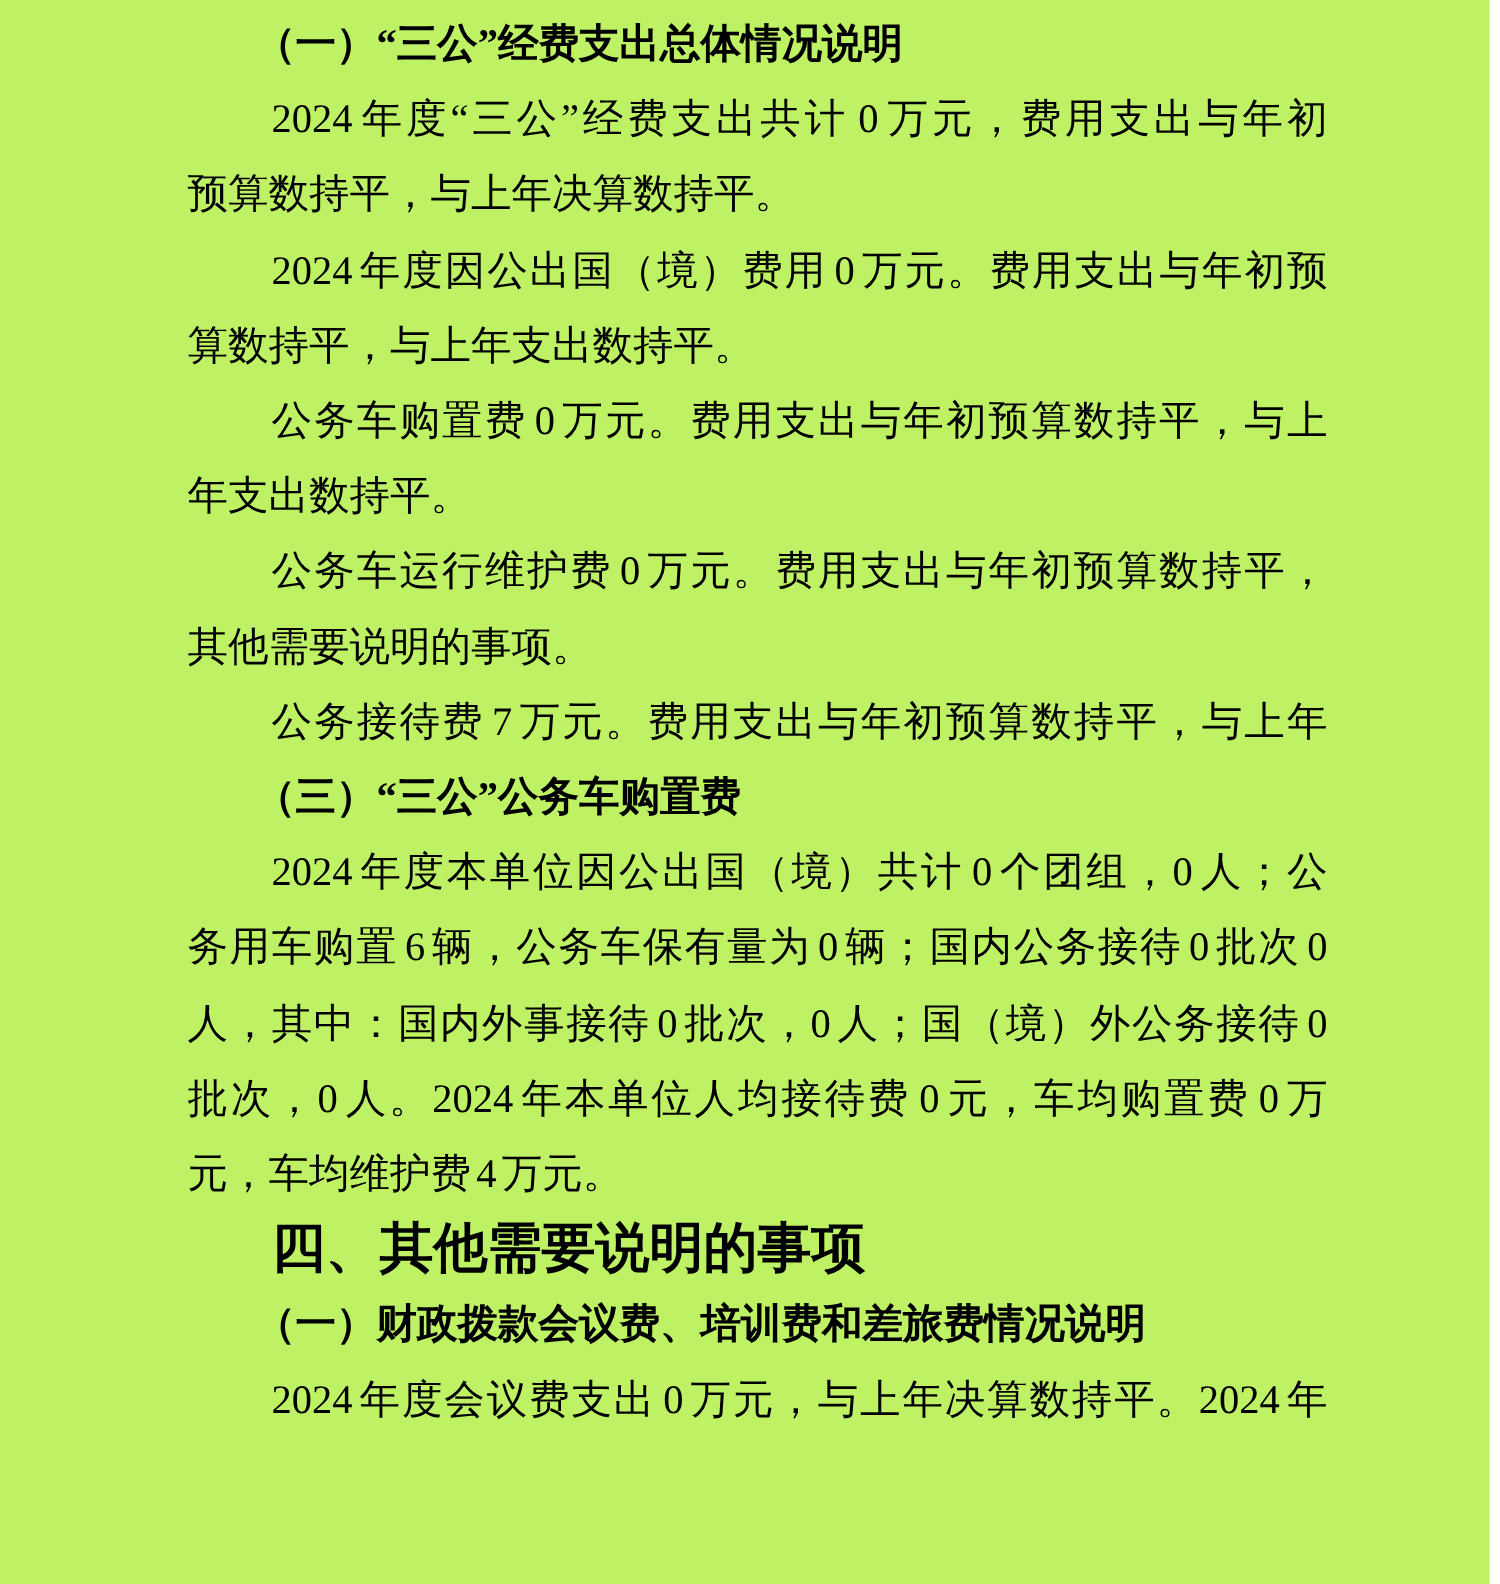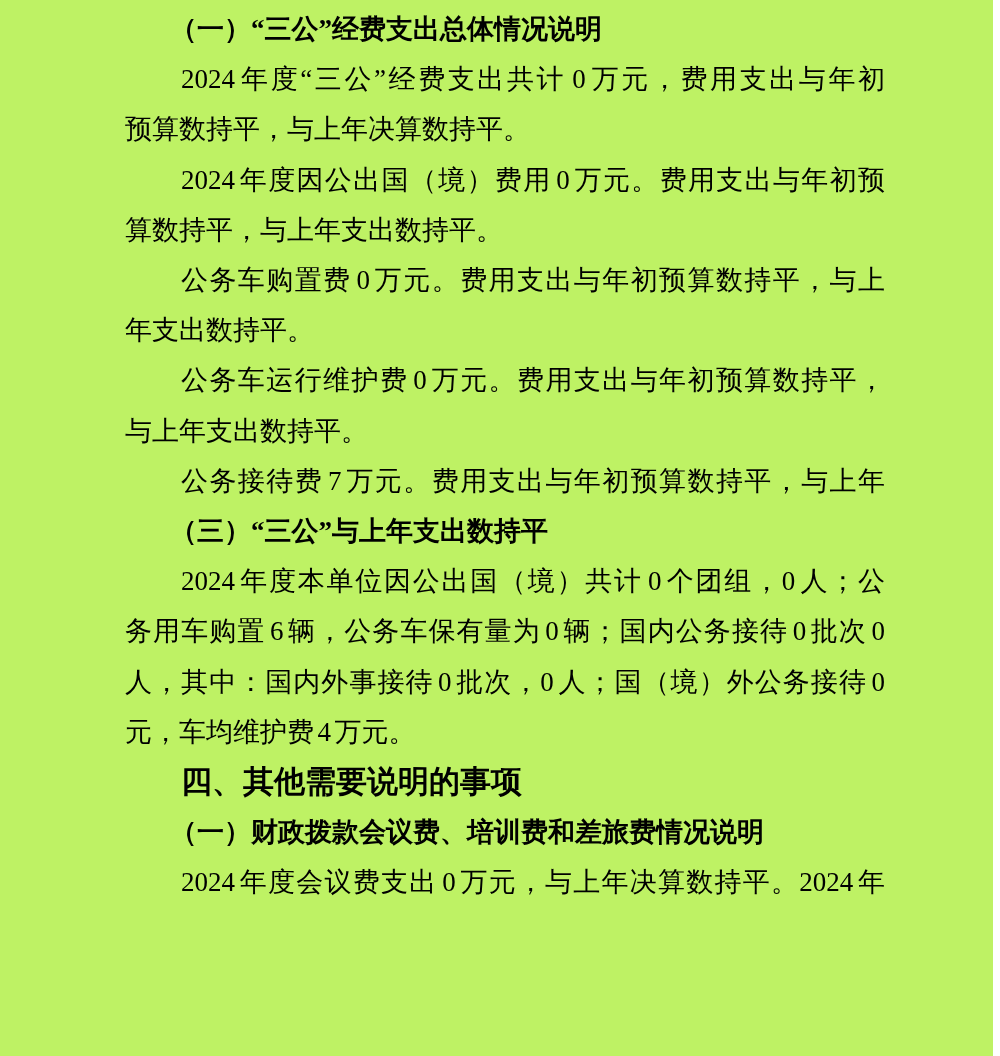--- a/index.html
+++ b/index.html
@@ -46,21 +46,21 @@
   .para.h2 .line {
     font-weight: 700;
   }
   .para.h2 .line.first {
     text-indent: 45px;
   }
   
   .para.h1 .line {
     font-family: "Liberation Sans", "DejaVu Sans", sans-serif;
     font-weight: 700;
-    font-size: 31px;
+    font-size: 36px;
   }
 </style>
 </head>
 <body>
 
 <div class="page">
   <div class="content" id="doc">
       <div class="para h2">
         <div class="line first">（一）“三公”经费支出总体情况说明</div>
       </div>
@@ -71,32 +71,33 @@
       <div class="para body">
         <div class="line first stretch">2024 年度因公出国（境）费用 0 万元。费用支出与年初预</div>
         <div class="line">算数持平，与上年支出数持平。</div>
       </div>
       <div class="para body">
         <div class="line first stretch">公务车购置费 0 万元。费用支出与年初预算数持平，与上</div>
         <div class="line">年支出数持平。</div>
       </div>
       <div class="para body">
         <div class="line first stretch">公务车运行维护费 0 万元。费用支出与年初预算数持平，</div>
-        <div class="line">与上年支出数持平。</div>
+        <div class="line">其他需要说明的事项。</div>
       </div>
       <div class="para body">
         <div class="line first stretch">公务接待费 7 万元。费用支出与年初预算数持平，与上年</div>
       </div>
       <div class="para h2">
-        <div class="line first">（三）“三公”与上年支出数持平</div>
+        <div class="line first">（三）“三公”公务车购置费</div>
       </div>
       <div class="para body">
         <div class="line first stretch">2024 年度本单位因公出国（境）共计 0 个团组，0 人；公</div>
         <div class="line stretch">务用车购置 6 辆，公务车保有量为 0 辆；国内公务接待 0 批次 0</div>
         <div class="line stretch">人，其中：国内外事接待 0 批次，0 人；国（境）外公务接待 0</div>
+        <div class="line stretch">批次，0 人。2024 年本单位人均接待费 0 元，车均购置费 0 万</div>
         <div class="line">元，车均维护费 4 万元。</div>
       </div>
       <div class="para h1">
         <div class="line first">四、其他需要说明的事项</div>
       </div>
       <div class="para h2">
         <div class="line first">（一）财政拨款会议费、培训费和差旅费情况说明</div>
       </div>
       <div class="para body">
         <div class="line first stretch">2024 年度会议费支出 0 万元，与上年决算数持平。2024 年</div>

